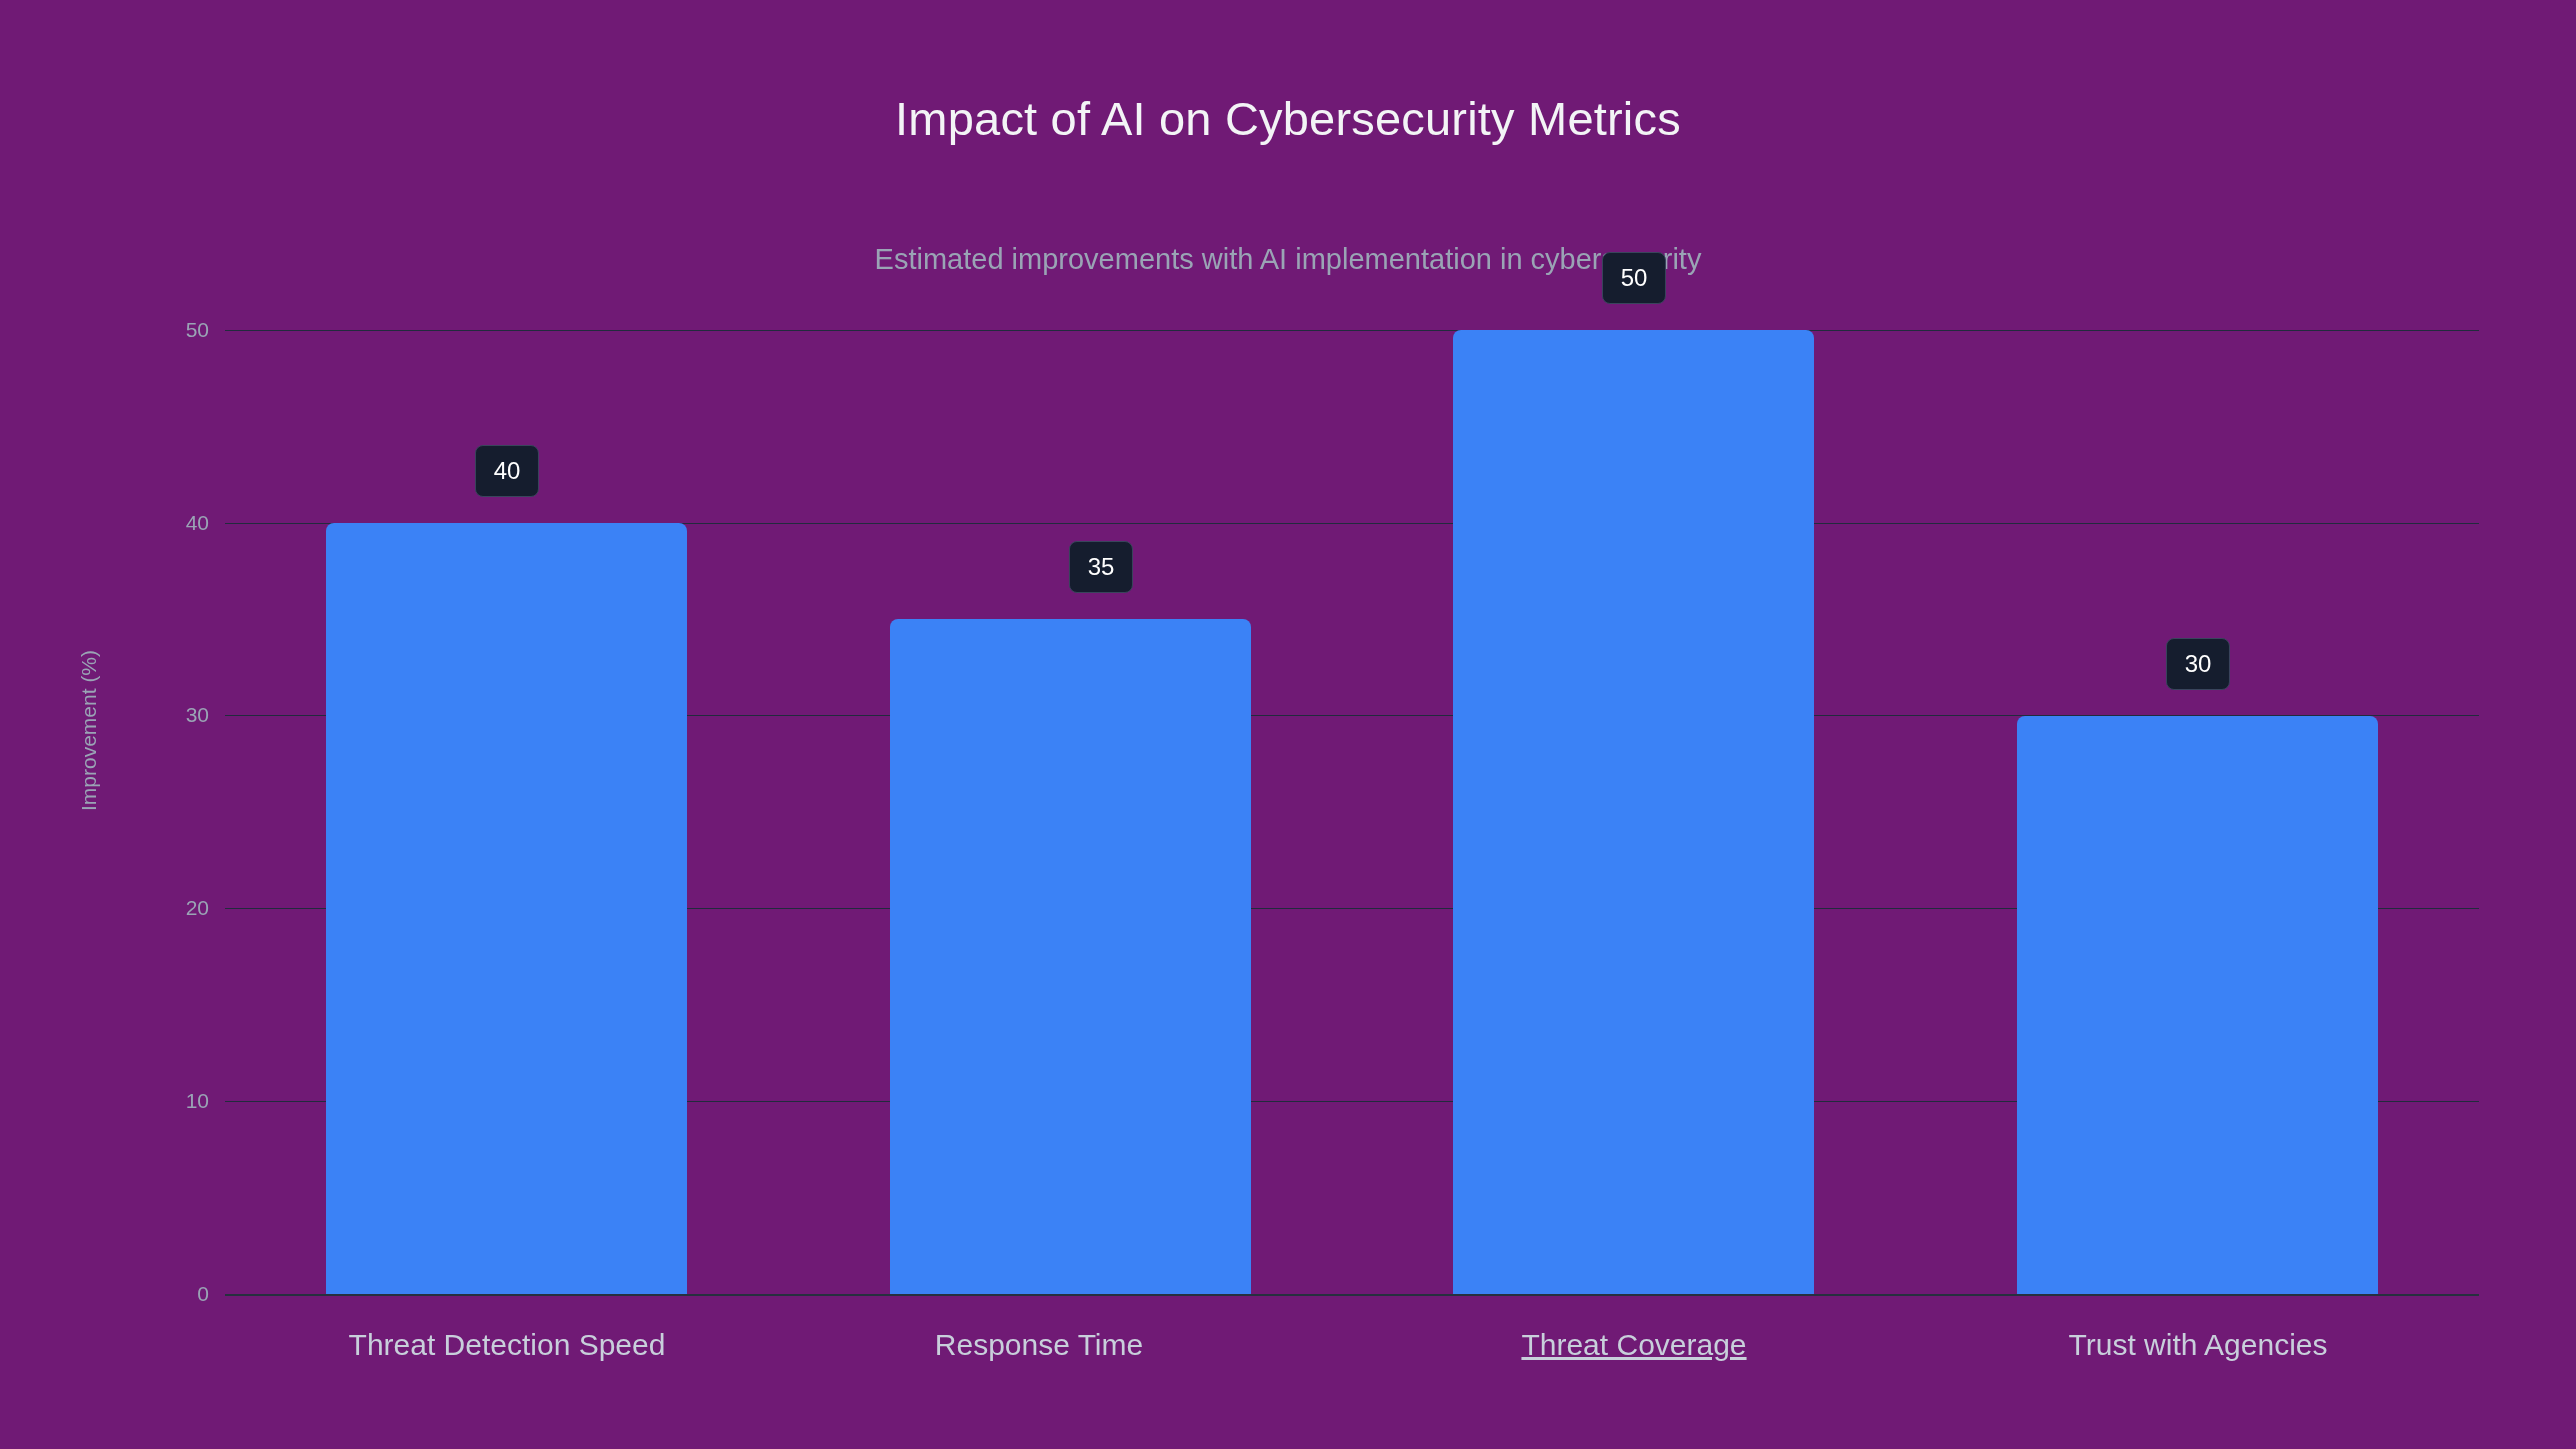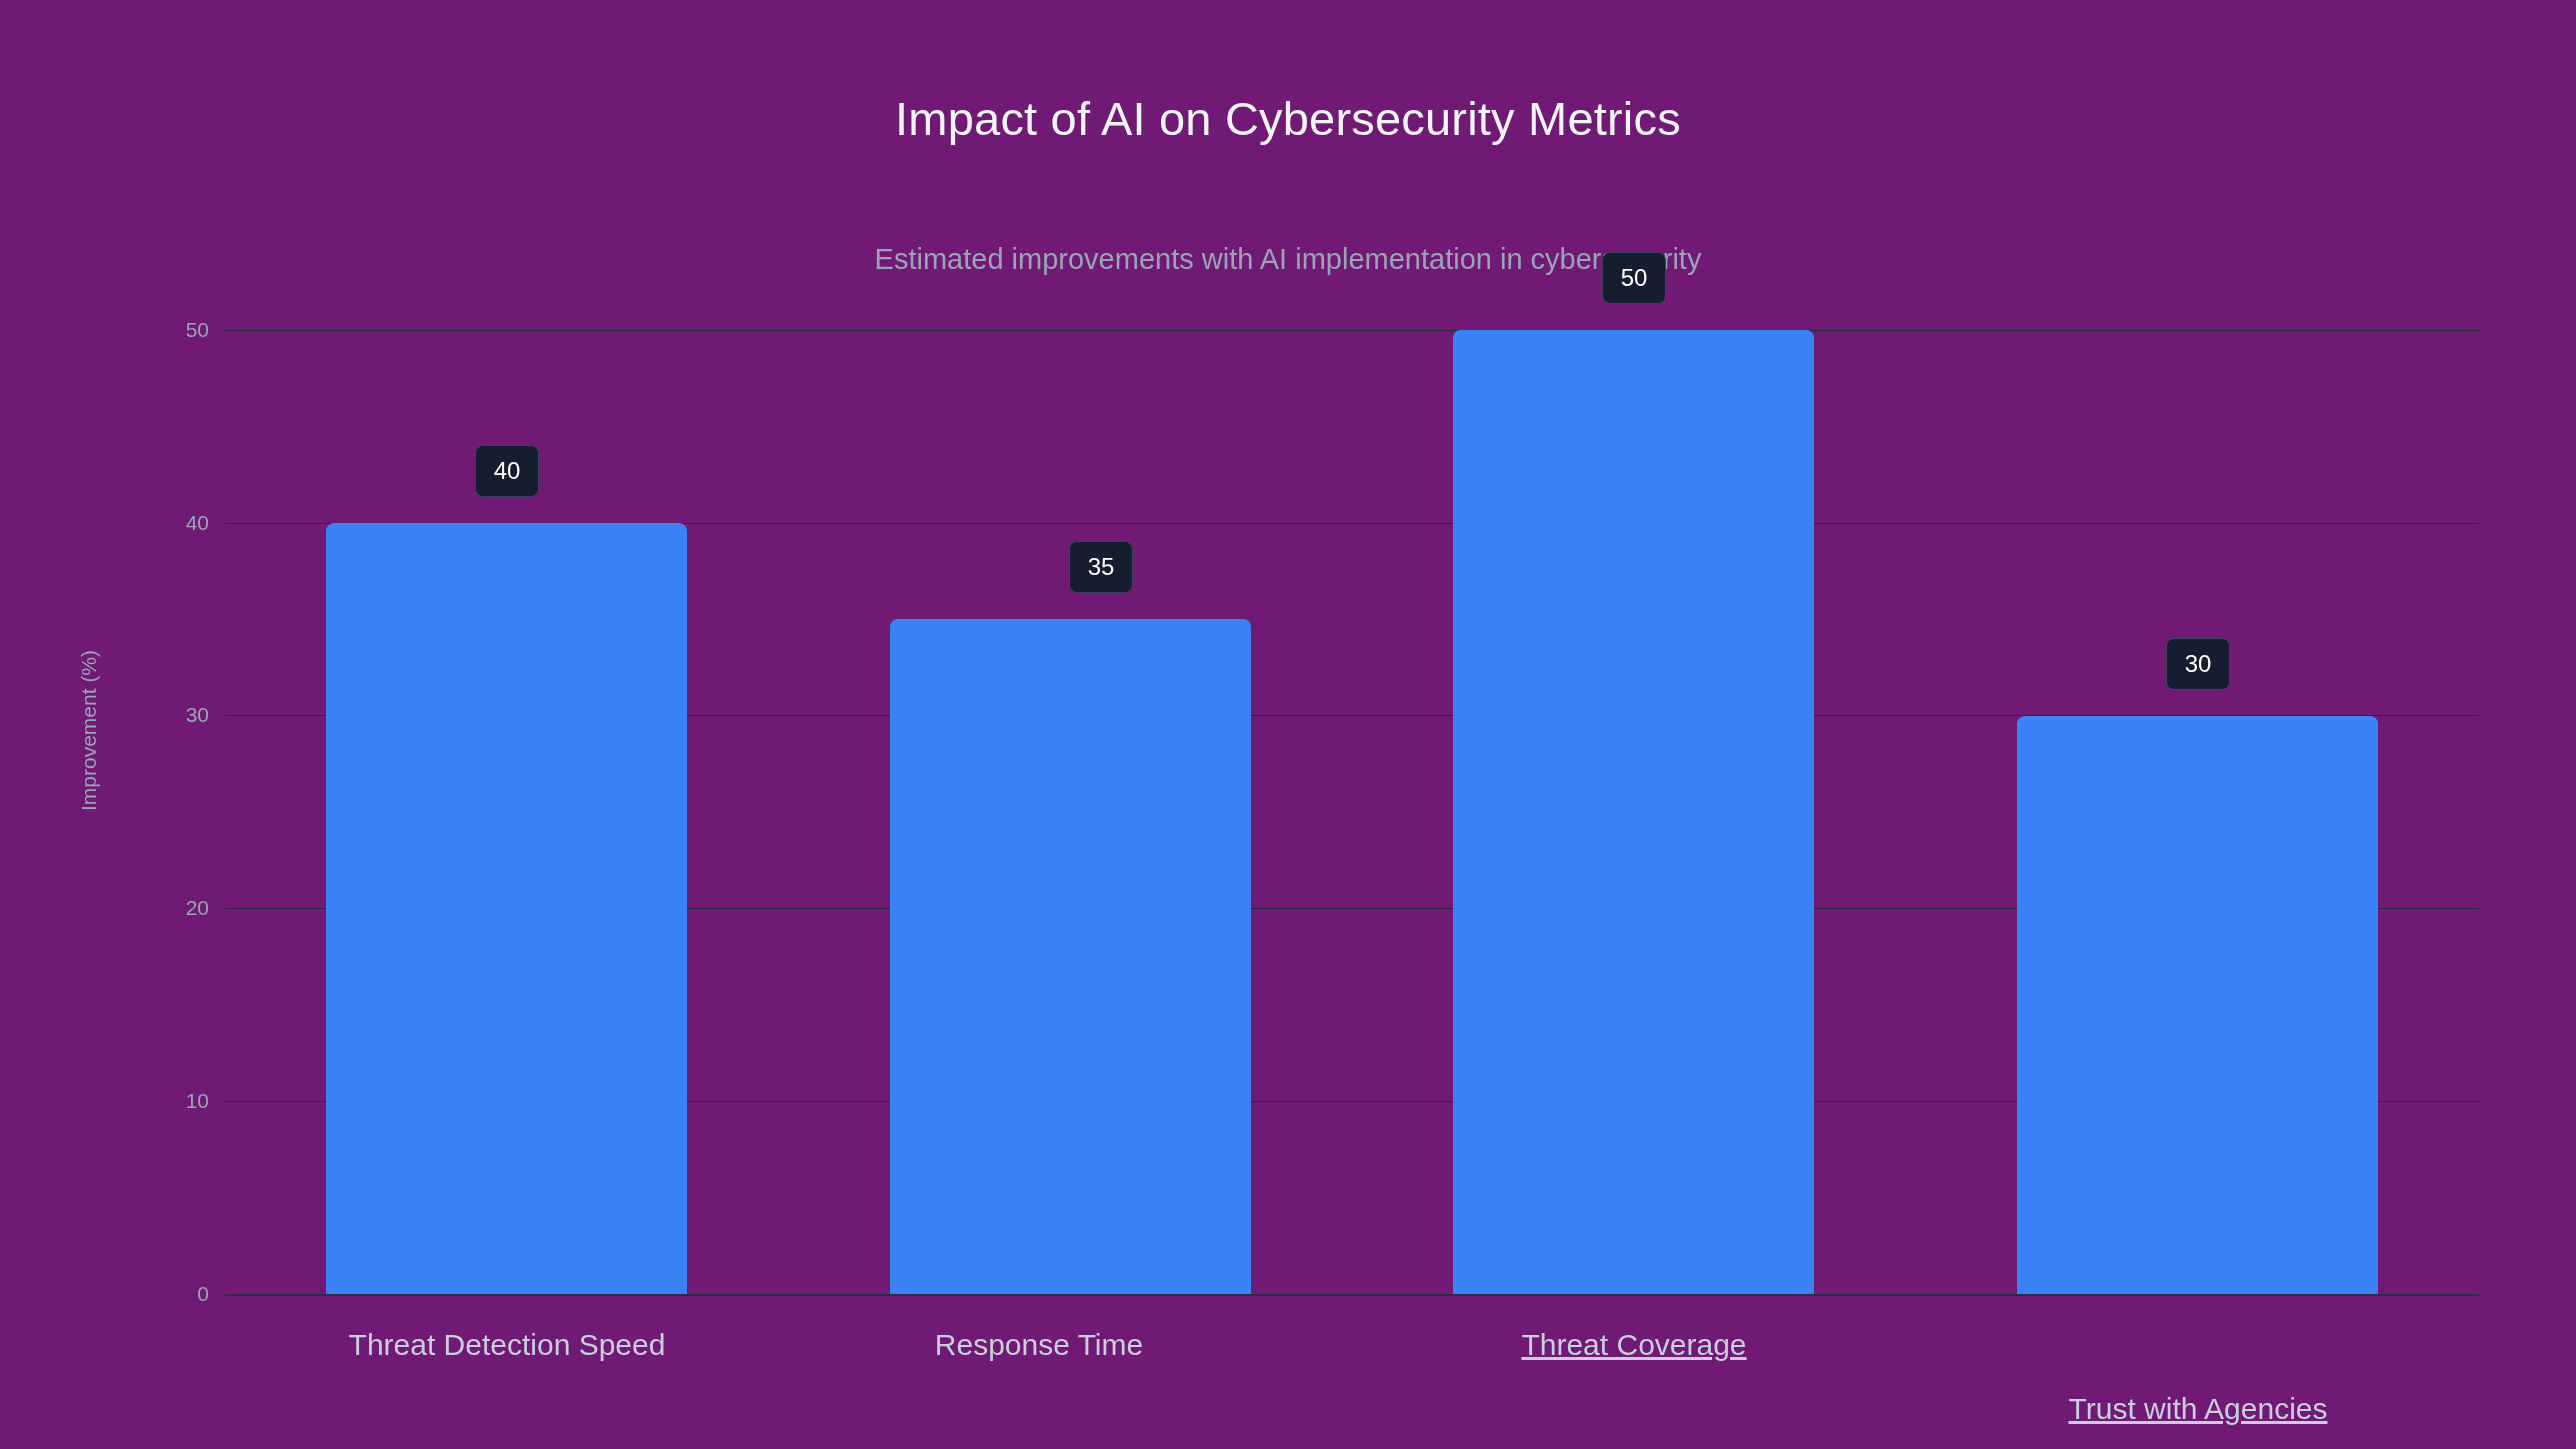--- a/index.html
+++ b/index.html
@@ -153,17 +153,17 @@
   <div id="value-badges">
       <div class="value-badge" style="left: 507px; top: 497px;">40</div>
       <div class="value-badge" style="left: 1101px; top: 593px;">35</div>
       <div class="value-badge" style="left: 1634px; top: 304px;">50</div>
       <div class="value-badge" style="left: 2198px; top: 690px;">30</div>
     </div>
   <div id="x-labels">
       <div class="x-label" style="left: 507px; top: 1328px;">Threat Detection Speed</div>
       <div class="x-label" style="left: 1039px; top: 1328px;">Response Time</div>
       <div class="x-label" style="left: 1634px; top: 1328px; text-decoration: underline;">Threat Coverage</div>
-      <div class="x-label" style="left: 2198px; top: 1392px; text-decoration: underline;">Trust with Agencies</div>
+      <div class="x-label" style="left: 2198px; top: 1328px;">Trust with Agencies</div>
     </div>
 
 </div>
 
 
 </body></html>

